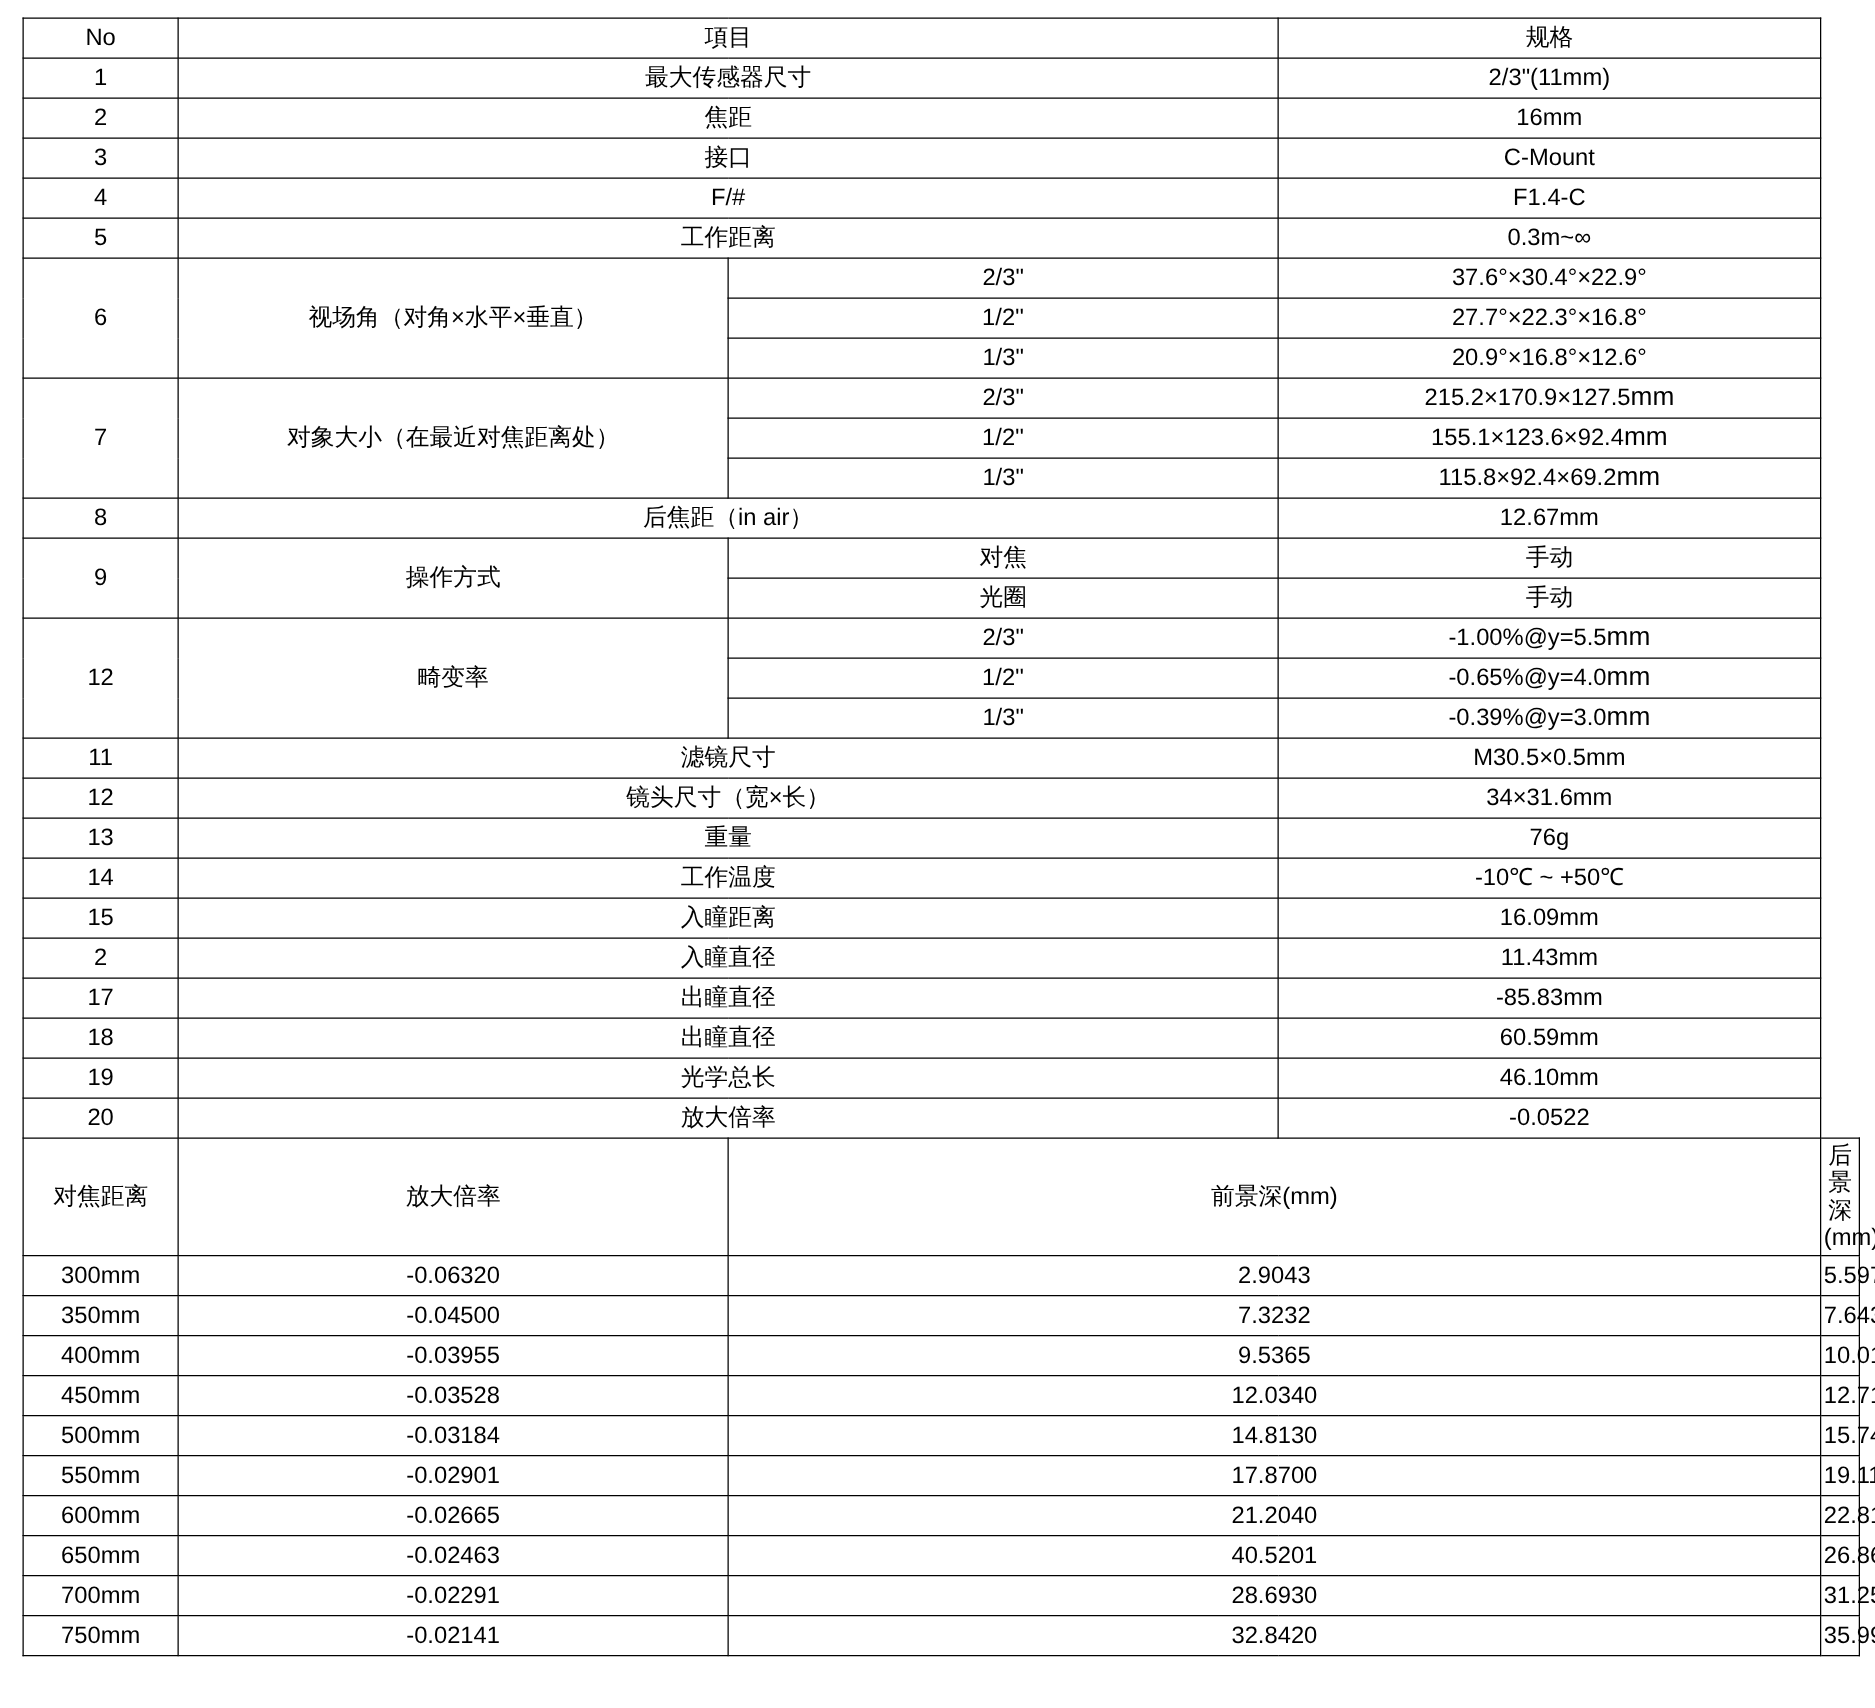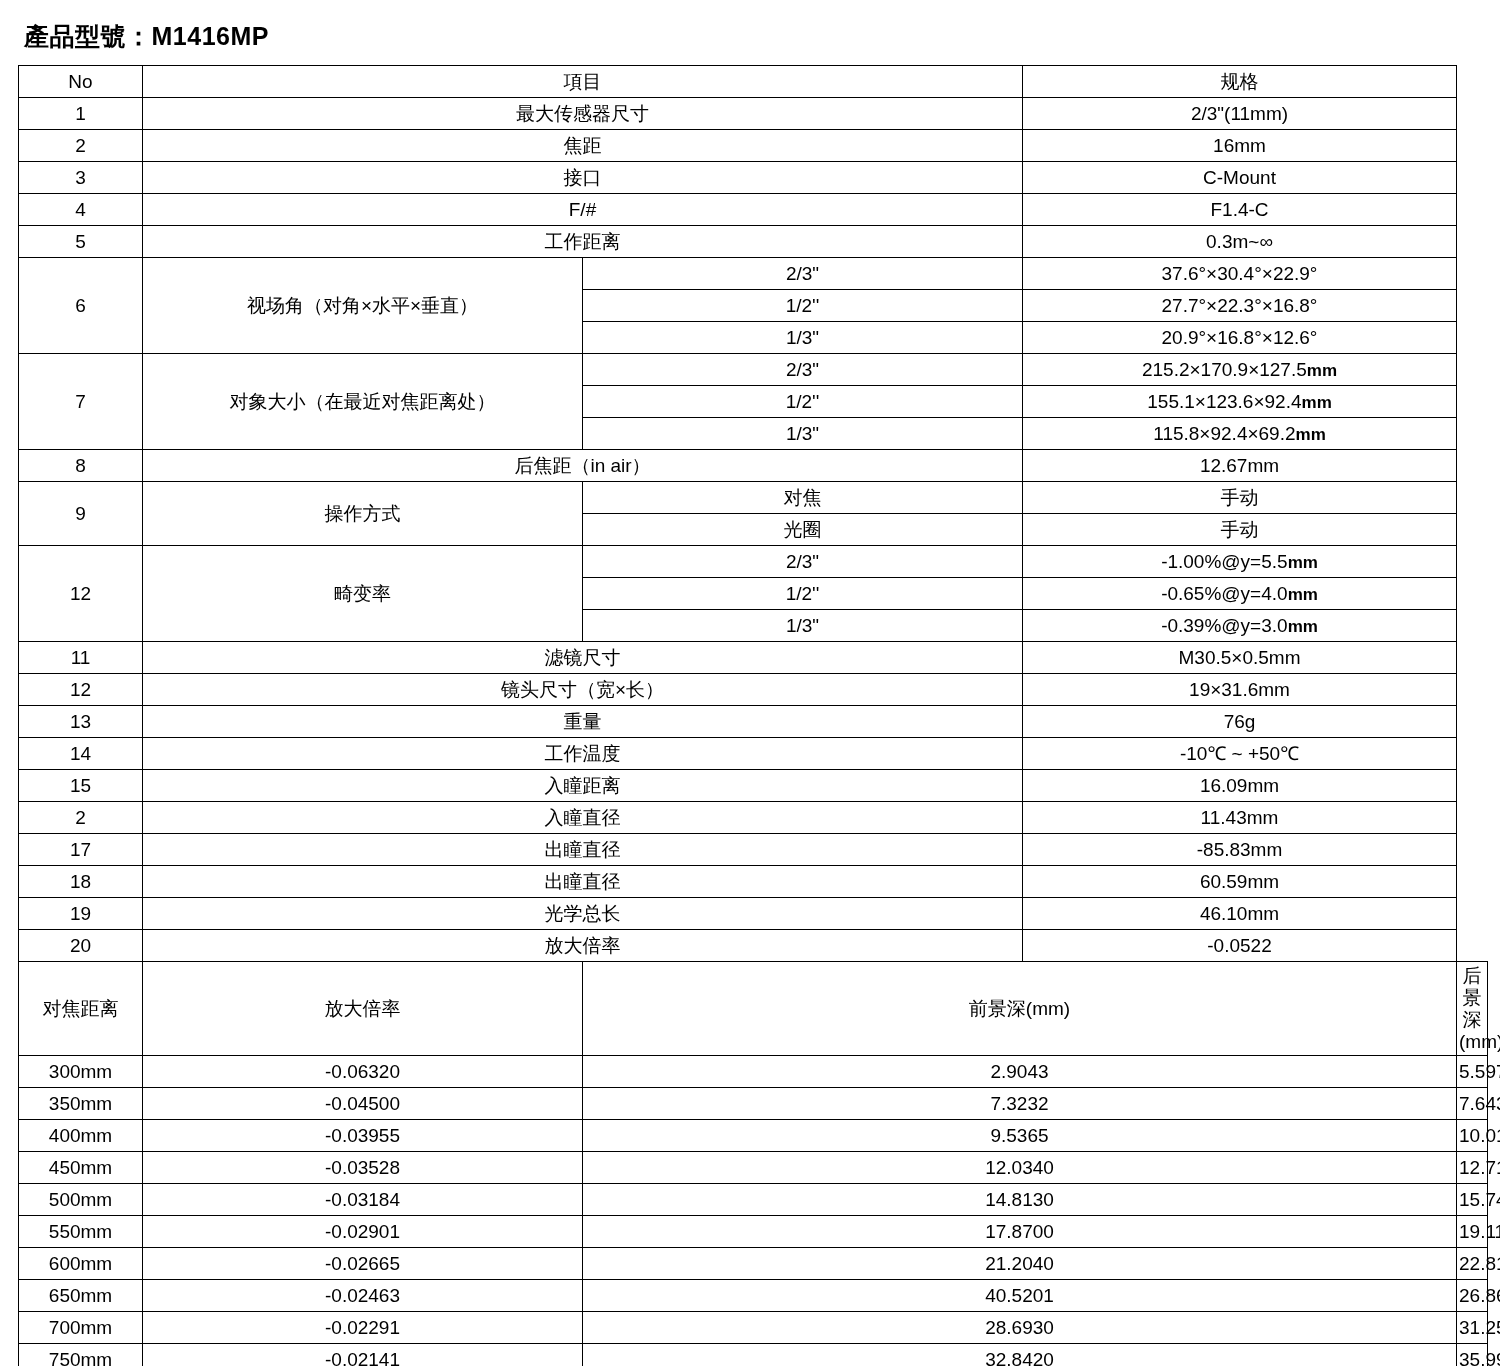--- a/index.html
+++ b/index.html
@@ -37,29 +37,28 @@
     text-align: center;
     vertical-align: middle;
     padding: 3px 2px;
     height: 25px;
     line-height: 1.15;
   }
   .col-no { width: 124px; }
   .col-item { width: 440px; }
   .col-sub { width: 440px; }
   .col-spec { width: 434px; }
-  .sml { font-size: 17px; font-weight: bold; }
+  .sml { font-size: 21px; }
   tr.hdr td { font-weight: normal; margin-left: 44px; }
 </style>
 </head>
 <body>
 
 <div class="page">
 
-  <div class="doc-title">產品型號：M1416MP</div>
 
   <table class="spec">
     <colgroup>
       <col class="col-no">
         <col class="col-item">
         <col class="col-sub">
         <col class="col-spec">
     </colgroup>
     <tbody id="spec-body">
         <tr class="hdr">
@@ -150,21 +149,21 @@
           <td>-0.39%@y=3.0<span class="sml">mm</span></td>
         </tr>
         <tr>
           <td>11</td>
           <td colspan="2">滤镜尺寸</td>
           <td>M30.5×0.5mm</td>
         </tr>
         <tr>
           <td>12</td>
           <td colspan="2">镜头尺寸（宽×长）</td>
-          <td>19×31.6mm</td>
+          <td>34×31.6mm</td>
         </tr>
         <tr>
           <td>13</td>
           <td colspan="2">重量</td>
           <td>76g</td>
         </tr>
         <tr>
           <td>14</td>
           <td colspan="2">工作温度</td>
           <td>-10℃ ~ +50℃</td>

